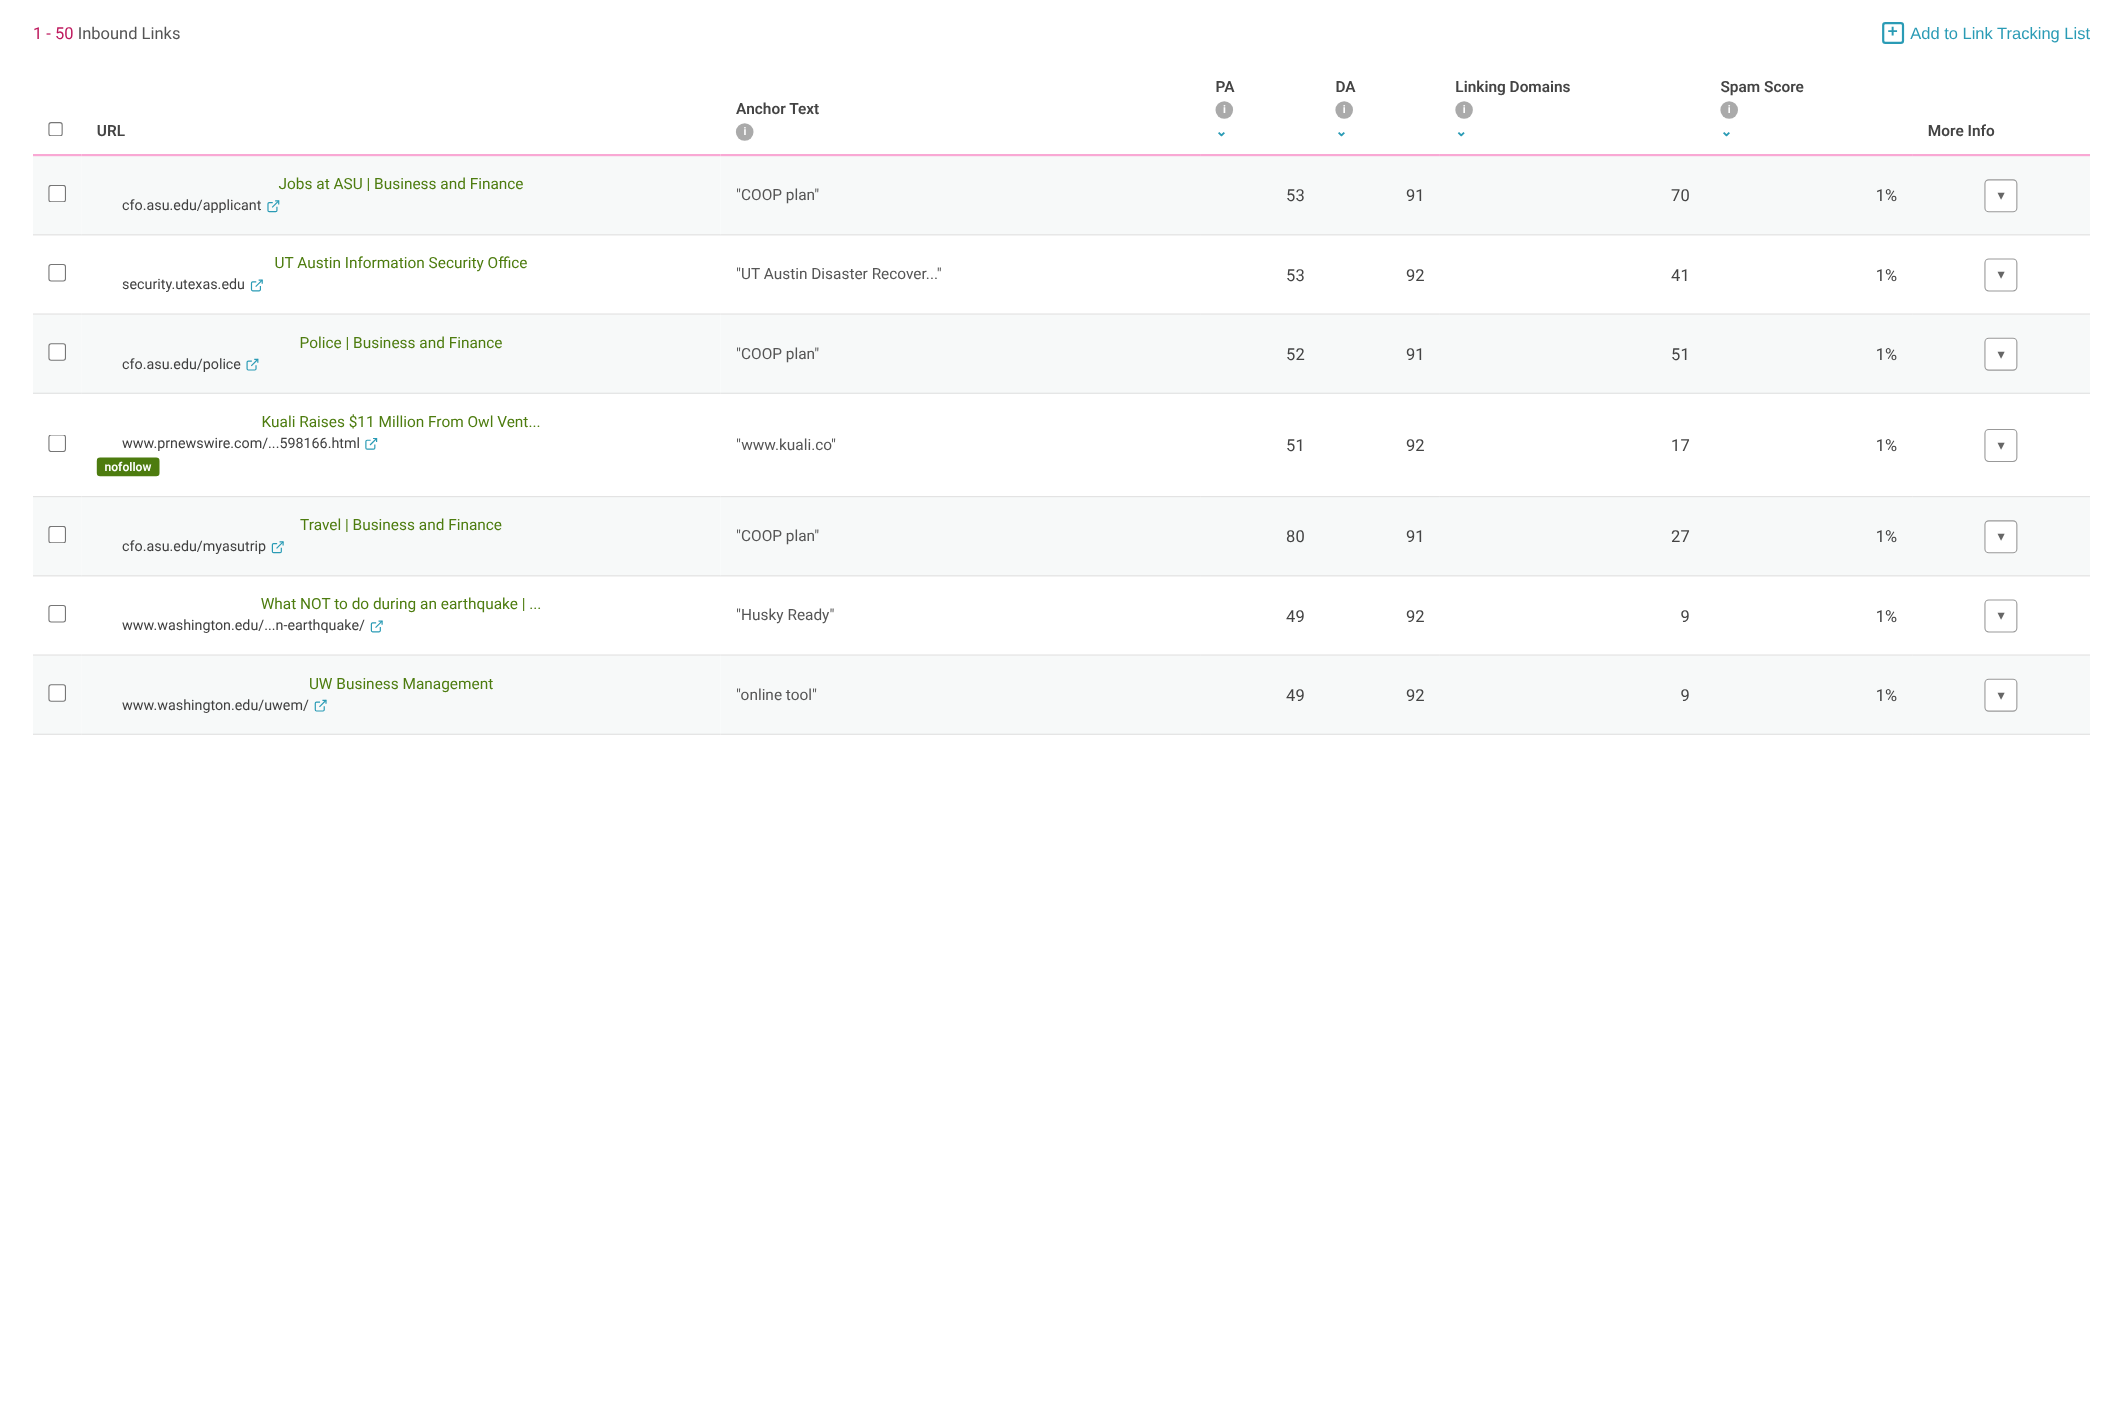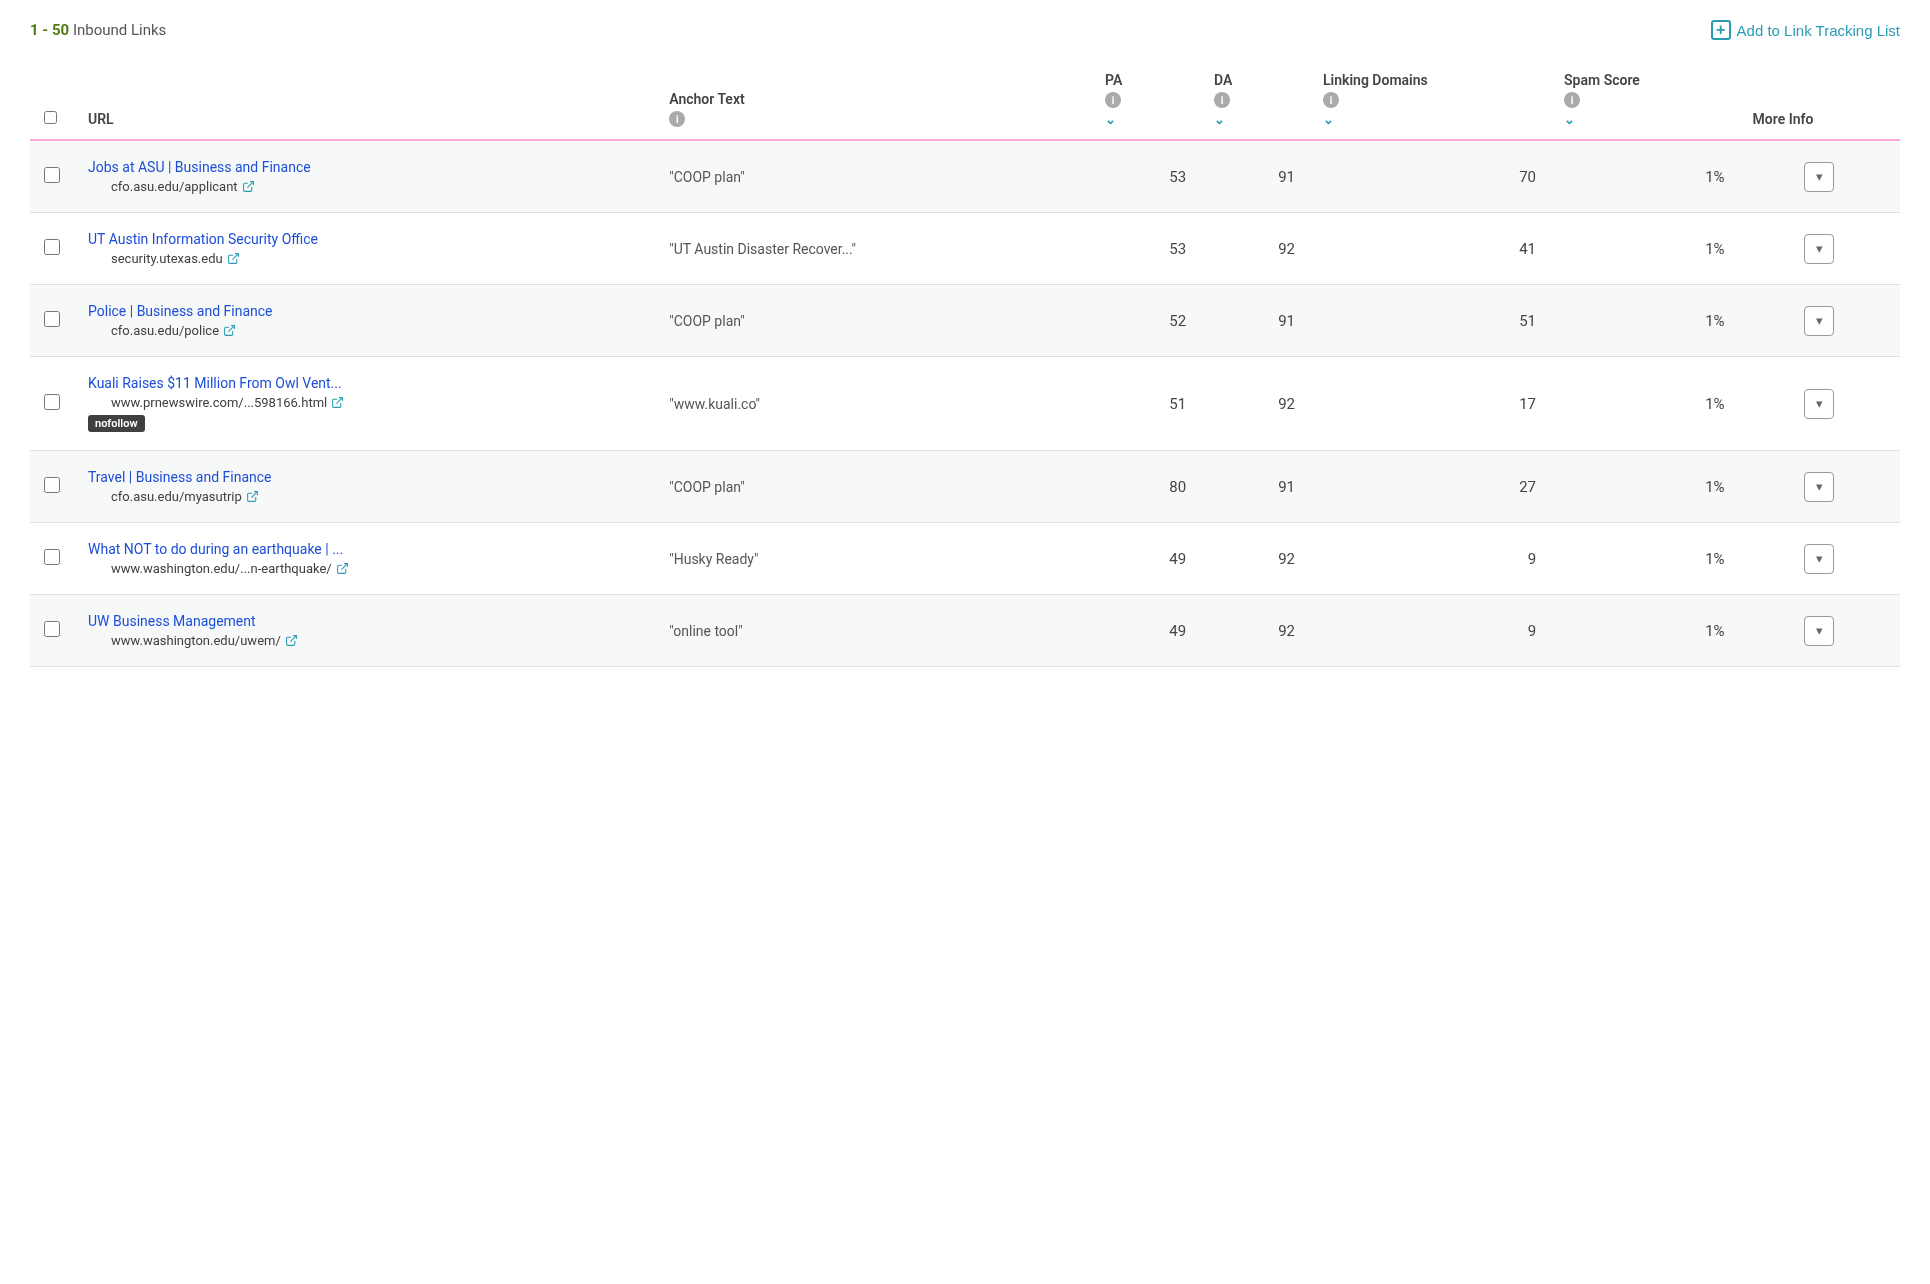--- a/index.html
+++ b/index.html
@@ -17,22 +17,22 @@
       display: flex;
       justify-content: space-between;
       align-items: center;
       margin-bottom: 20px;
     }
     .top-bar-left {
       font-size: 15px;
       color: #555;
     }
     .top-bar-left strong {
-      font-weight: 700;
-      color: #4d7c0f;
+      font-weight: 400;
+      color: #be185d;
     }
     .add-tracking-btn {
       color: #2a9bb5;
       font-size: 15px;
       cursor: pointer;
       border: none;
       background: none;
       display: flex;
       align-items: center;
       gap: 6px;
@@ -115,41 +115,42 @@
       width: 16px;
       height: 16px;
       cursor: pointer;
     }
     .url-cell {
       min-width: 320px;
       max-width: 380px;
     }
     .url-title {
       font-size: 14px;
-      color: #1d4ed8;
+      color: #4d7c0f;
       margin-bottom: 4px;
+      text-align: center;
     }
     .url-link {
       color: #404040;
       text-decoration: none;
       font-size: 13px;
       display: flex;
       align-items: center;
       gap: 4px;
       margin-left: 23px;
     }
     .external-icon {
       display: inline-flex;
       width: 13px;
       height: 13px;
       color: #2a9bb5;
     }
     .nofollow-badge {
       display: inline-block;
-      background: #404040;
+      background: #4d7c0f;
       color: #fff;
       font-size: 11px;
       padding: 2px 7px;
       border-radius: 3px;
       margin-top: 5px;
       font-weight: 600;
     }
     .anchor-cell {
       min-width: 240px;
       color: #555;

